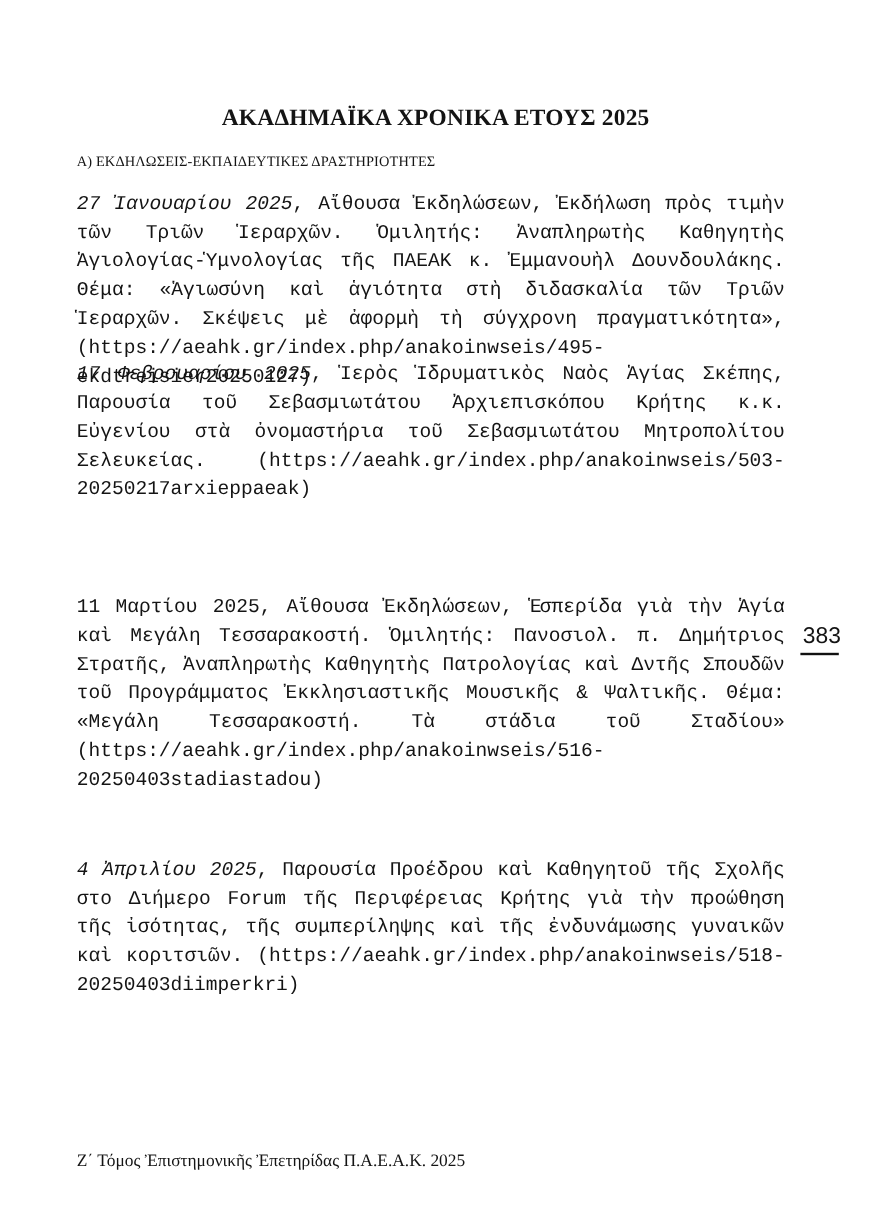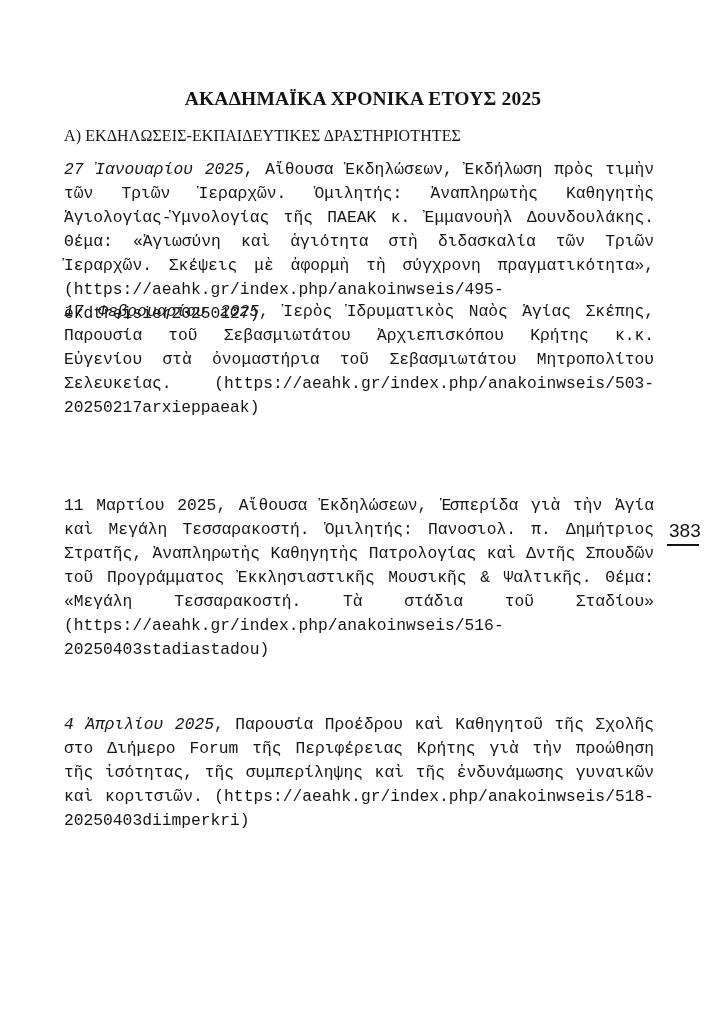--- a/index.html
+++ b/index.html
@@ -1,19 +1,19 @@
 <!DOCTYPE html>
 <html><head>
   <meta charset="utf-8">
   <style>
     html, body { margin: 0; padding: 0; background: #ffffff; }
     body { width: 726px; height: 1024px; position: relative; overflow: hidden; color: #141414; font-family: "DejaVu Serif", serif; }
     .page { position: absolute; left: 0; top: 0; width: 726px; height: 1024px; padding-left: 13px; }
     .title { position: absolute; left: 0; width: 726px; top: 88px; text-align: center; font-family: "Liberation Serif", serif; font-weight: bold; font-size: 19.5px; letter-spacing: 0.2px; }
-    .section { position: absolute; left: 64px; top: 127px; font-family: "Liberation Serif", serif; font-size: 16px; letter-spacing: 0.1px; }
+    .section { position: absolute; left: 64px; top: 127px; font-family: "Liberation Serif", serif; font-size: 12px; letter-spacing: 0.1px; }
     .entry { position: absolute; left: 64px; width: 590px; font-family: Liberation Mono, monospace; font-size: 16.3px; line-height: 24px; text-align: justify; }
     .entry .date { font-style: italic; }
     .e1 { top: 158px; }
     .e2 { top: 300px; }
     .e3 { top: 410px; }
     .e4 { top: 494px; }
     .e5 { top: 651px; }
     .e6 { top: 713px; }
     .e7 { top: 818px; }
     .pagenum { position: absolute; left: 669px; top: 520px; font-family: "Liberation Sans", sans-serif; font-size: 19px; }
@@ -28,13 +28,14 @@
   <div class="section">Α) ΕΚΔΗΛΩΣΕΙΣ-ΕΚΠΑΙΔΕΥΤΙΚΕΣ ΔΡΑΣΤΗΡΙΟΤΗΤΕΣ</div>
 
   <div class="entry e1"><span class="date">27 Ἰανουαρίου 2025</span><span>, Αἴθουσα Ἐκδηλώσεων, Ἐκδήλωση πρὸς τιμὴν τῶν Τριῶν Ἱεραρχῶν. Ὁμιλητής: Ἀναπληρωτὴς Καθηγητὴς Ἁγιολογίας-Ὑμνολογίας τῆς ΠΑΕΑΚ κ. Ἐμμανουὴλ Δουνδουλάκης. Θέμα: «Ἁγιωσύνη καὶ ἁγιότητα στὴ διδασκαλία τῶν Τριῶν Ἱεραρχῶν. Σκέψεις μὲ ἀφορμὴ τὴ σύγχρονη πραγματικότητα», (https://aeahk.gr/index.php/anakoinwseis/495-ekdtreisier20250127)</span></div>
   <div class="entry e2"><span class="date">17 Φεβρουαρίου 2025</span><span>, Ἱερὸς Ἱδρυματικὸς Ναὸς Ἁγίας Σκέπης, Παρουσία τοῦ Σεβασμιωτάτου Ἀρχιεπισκόπου Κρήτης κ.κ. Εὐγενίου στὰ ὀνομαστήρια τοῦ Σεβασμιωτάτου Μητροπολίτου Σελευκείας. (https://aeahk.gr/index.php/anakoinwseis/503-20250217arxieppaeak)</span></div>
   <div class="entry e4"><span class="date"></span><span>11 Μαρτίου 2025, Αἴθουσα Ἐκδηλώσεων, Ἑσπερίδα γιὰ τὴν Ἁγία καὶ Μεγάλη Τεσσαρακοστή. Ὁμιλητής: Πανοσιολ. π. Δημήτριος Στρατῆς, Ἀναπληρωτὴς Καθηγητὴς Πατρολογίας καὶ Δντῆς Σπουδῶν τοῦ Προγράμματος Ἐκκλησιαστικῆς Μουσικῆς &amp; Ψαλτικῆς. Θέμα: «Μεγάλη Τεσσαρακοστή. Τὰ στάδια τοῦ Σταδίου» (https://aeahk.gr/index.php/anakoinwseis/516-20250403stadiastadou)</span></div>
   <div class="entry e6"><span class="date">4 Ἀπριλίου 2025</span><span>, Παρουσία Προέδρου καὶ Καθηγητοῦ τῆς Σχολῆς στο Διήμερο Forum τῆς Περιφέρειας Κρήτης γιὰ τὴν προώθηση τῆς ἰσότητας, τῆς συμπερίληψης καὶ τῆς ἐνδυνάμωσης γυναικῶν καὶ κοριτσιῶν. (https://aeahk.gr/index.php/anakoinwseis/518-20250403diimperkri)</span></div>
 
   <div class="pagenum">383</div>
   <div class="pagerule"></div>
 
+  <div class="footer">Ζ΄ Τόμος Ἐπιστημονικῆς Ἐπετηρίδας Π.Α.Ε.Α.Κ. 2025</div>
 </div>
 
 </body></html>

